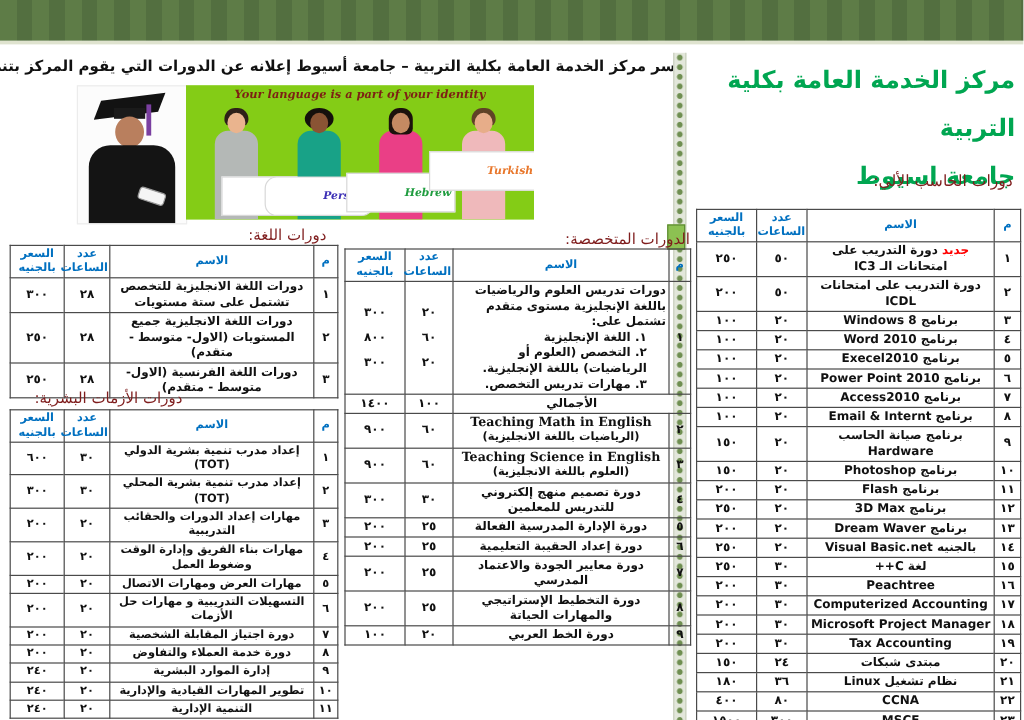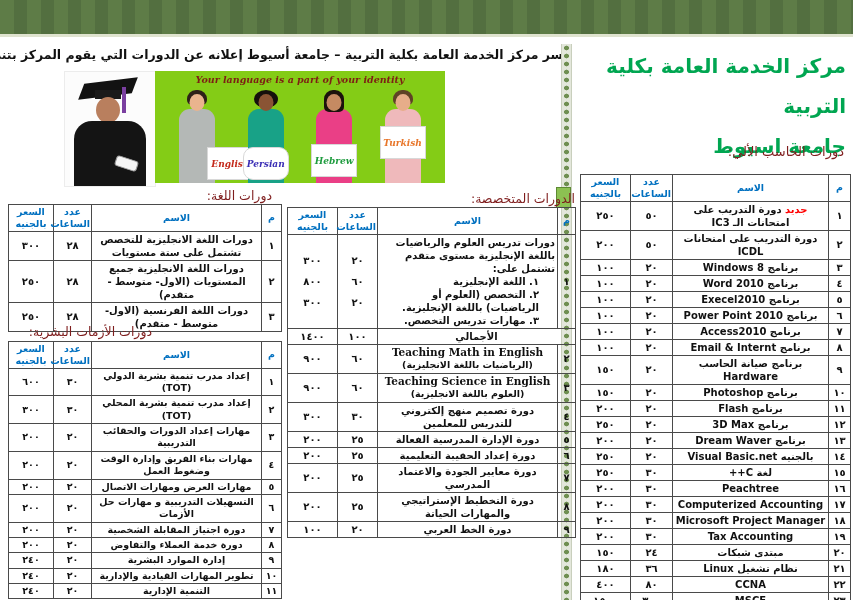--- a/index.html
+++ b/index.html
@@ -68,21 +68,21 @@
   #figures{position:absolute;bottom:0;left:0;right:0;height:93px;display:flex;
     justify-content:space-evenly;align-items:flex-end;}
   .fig{position:relative;width:52px;height:93px;}
   .fig .hair{position:absolute;top:0;left:50%;transform:translateX(-50%);width:20px;height:15px;
     border-radius:9px 9px 5px 5px;}
   .fig .head{position:absolute;top:4px;left:50%;transform:translateX(-50%);width:15px;height:17px;border-radius:50%;}
   .fig .torso{position:absolute;top:19px;left:50%;transform:translateX(-50%);width:36px;height:74px;
     border-radius:11px 11px 0 0;}
   .fig .sign{position:absolute;left:50%;transform:translateX(-50%);width:44px;height:31px;background:#fff;
     border:1px solid #d8d8d8;display:flex;align-items:center;justify-content:center;
-    font-family:"DejaVu Serif",serif;font-style:italic;font-weight:bold;font-size:9px;}
+    font-family:"DejaVu Serif",serif;font-style:italic;font-weight:bold;font-size:9px;padding-left:45px;}
   .fig1 .hair{background:#2e2018}.fig1 .head{background:#eab48e}.fig1 .torso{background:#b4b8b6}
   .fig2 .hair{background:#15100c;width:24px;height:18px;border-radius:50%}.fig2 .head{background:#8a5434}.fig2 .torso{background:#18a287}
   .fig3 .hair{background:#1c120c;height:22px}.fig3 .head{background:#c58a62}.fig3 .torso{background:#ea3f86}
   .fig4 .hair{background:#5f4226}.fig4 .head{background:#e7ad89}.fig4 .torso{background:#efb9bb}
   .fig5 .hair{background:#241811}.fig5 .head{background:#d9a17b}.fig5 .torso{background:#2c3d5e}
   .fig1 .sign{bottom:3px}.fig2 .sign{bottom:3px}.fig3 .sign{bottom:6px}
   .fig4 .sign{bottom:24px}.fig5 .sign{bottom:22px}
 </style>
 </head>
 <body>

